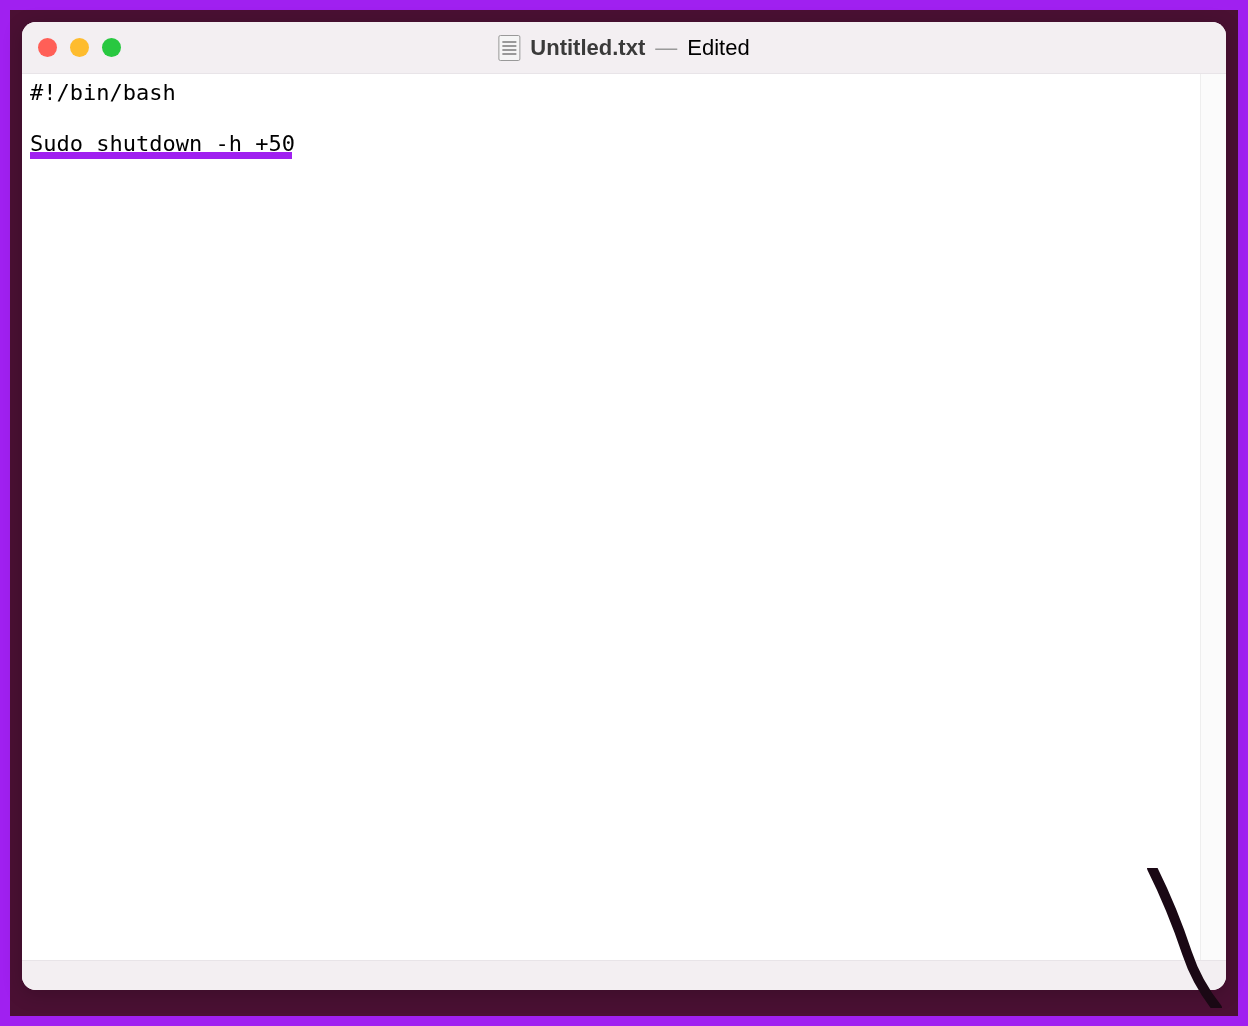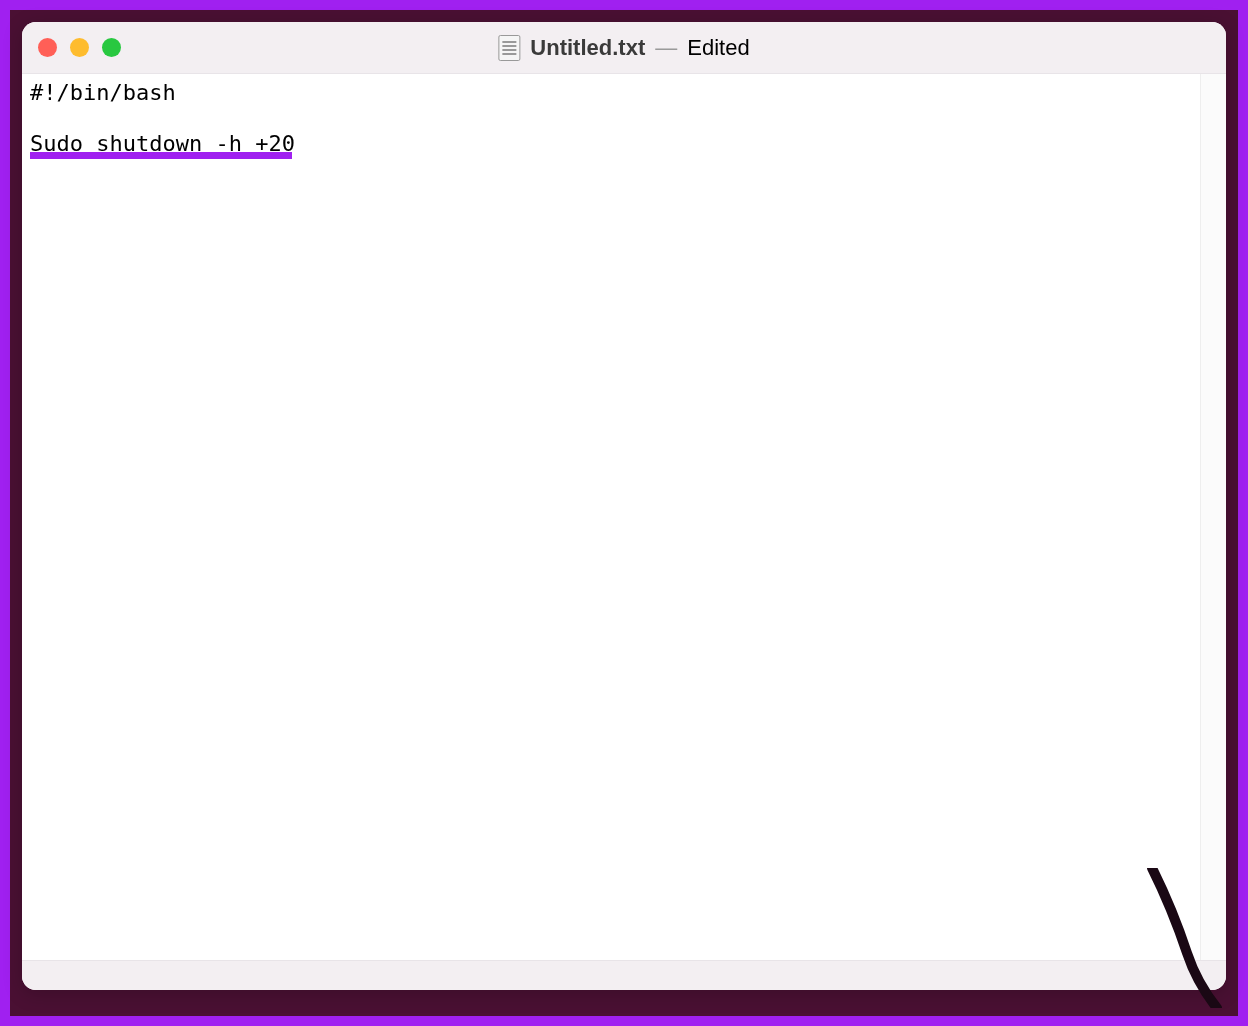--- a/index.html
+++ b/index.html
@@ -147,21 +147,21 @@
       <div class="title-center">
         <span class="doc-icon"></span>
         <span class="title-filename">Untitled.txt</span>
         <span class="title-dash">—</span>
         <span class="title-status">Edited</span>
       </div>
     </div>
 
     <div class="editor-area"><span>#!/bin/bash
 
-Sudo shutdown -h +20</span>
+Sudo shutdown -h +50</span>
       <div class="highlight-underline"></div>
       <div class="editor-scrollbar"></div>
     </div>
 
     <div class="bottom-bar"></div>
   </div>
 
   <svg class="corner-decoration" viewBox="0 0 200 140">
     <path d="M 130 0 Q 150 40 165 85 Q 175 115 195 140" stroke="#1a0814" stroke-width="10" fill="none" stroke-linecap="round"></path>
   </svg>

